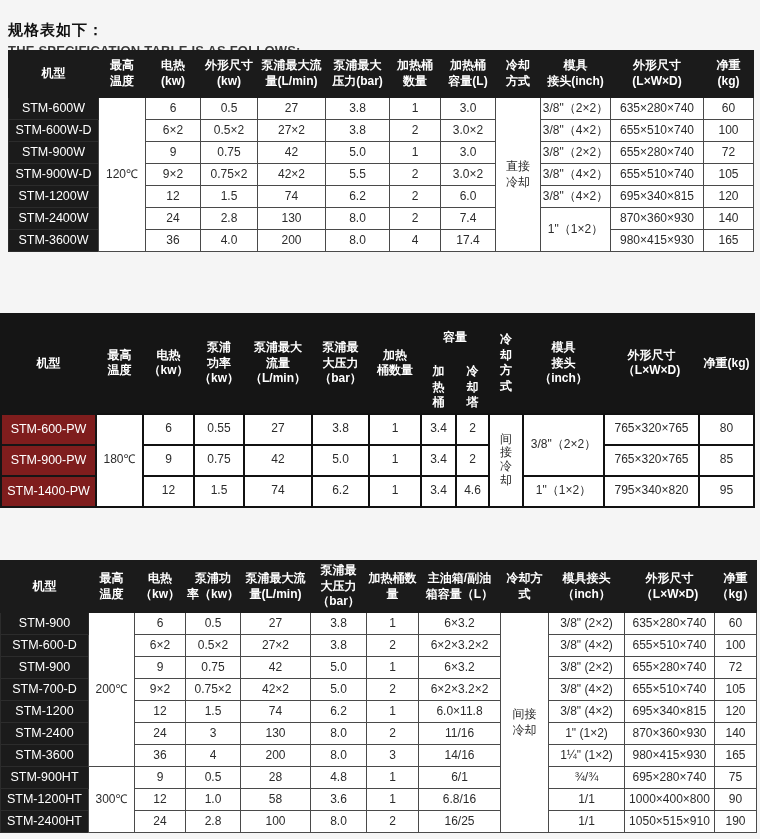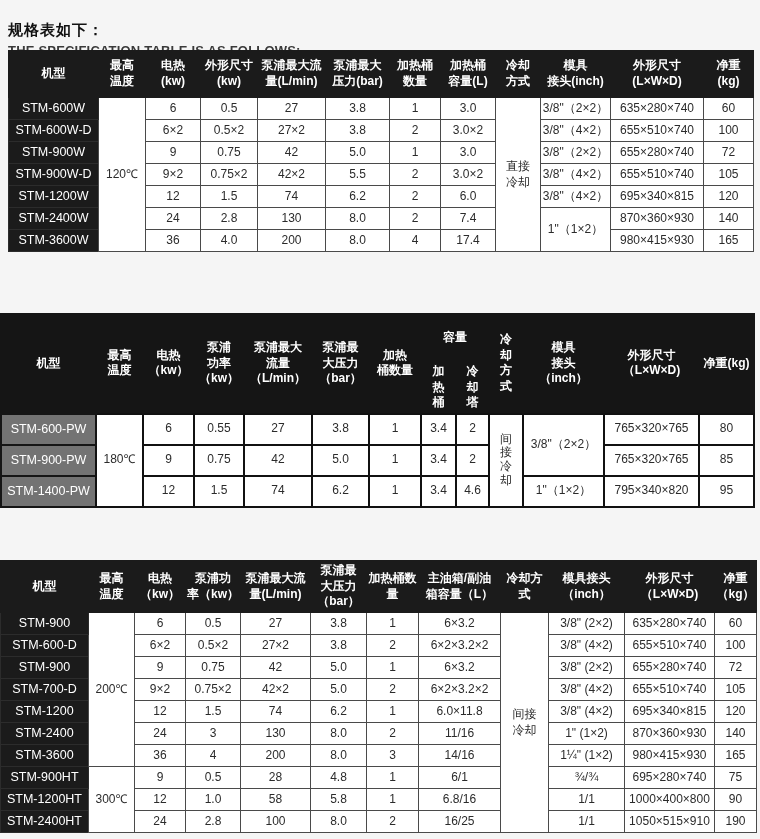--- a/index.html
+++ b/index.html
@@ -55,21 +55,21 @@
   .t1 col:nth-child(5){width:68px} .t1 col:nth-child(6){width:64px}
   .t1 col:nth-child(7){width:51px} .t1 col:nth-child(8){width:55px}
   .t1 col:nth-child(9){width:45px} .t1 col:nth-child(10){width:70px}
   .t1 col:nth-child(11){width:93px} .t1 col:nth-child(12){width:50px}
 
   
   .t2 { background:#151515; border:1px solid #111; }
   .t2 th { background:#151515; border:1px solid #151515; height:48px; }
   .t2 thead tr:nth-child(2) th { height:52px; font-weight:bold; }
   .t2 td { height:31px; border:2px solid #111; }
-  .t2 td.m { background:#737373; border:2px solid #151515; }
+  .t2 td.m { background:#7f1d1d; border:2px solid #151515; }
   .t2 td.cl { line-height:1.15; }
   .t2 col:nth-child(1){width:95px} .t2 col:nth-child(2){width:47px}
   .t2 col:nth-child(3){width:51px} .t2 col:nth-child(4){width:50px}
   .t2 col:nth-child(5){width:68px} .t2 col:nth-child(6){width:57px}
   .t2 col:nth-child(7){width:52px} .t2 col:nth-child(8){width:35px}
   .t2 col:nth-child(9){width:33px} .t2 col:nth-child(10){width:34px}
   .t2 col:nth-child(11){width:81px} .t2 col:nth-child(12){width:95px}
   .t2 col:nth-child(13){width:55px}
 
   
@@ -470,21 +470,21 @@
           <td>6/1</td>
           <td>¾/¾</td>
           <td>695×280×740</td>
           <td>75</td>
         </tr>
         <tr>
           <td class="m">STM-1200HT</td>
           <td>12</td>
           <td>1.0</td>
           <td>58</td>
-          <td>5.8</td>
+          <td>3.6</td>
           <td>1</td>
           <td>6.8/16</td>
           <td>1/1</td>
           <td>1000×400×800</td>
           <td>90</td>
         </tr>
         <tr>
           <td class="m">STM-2400HT</td>
           <td>24</td>
           <td>2.8</td>

